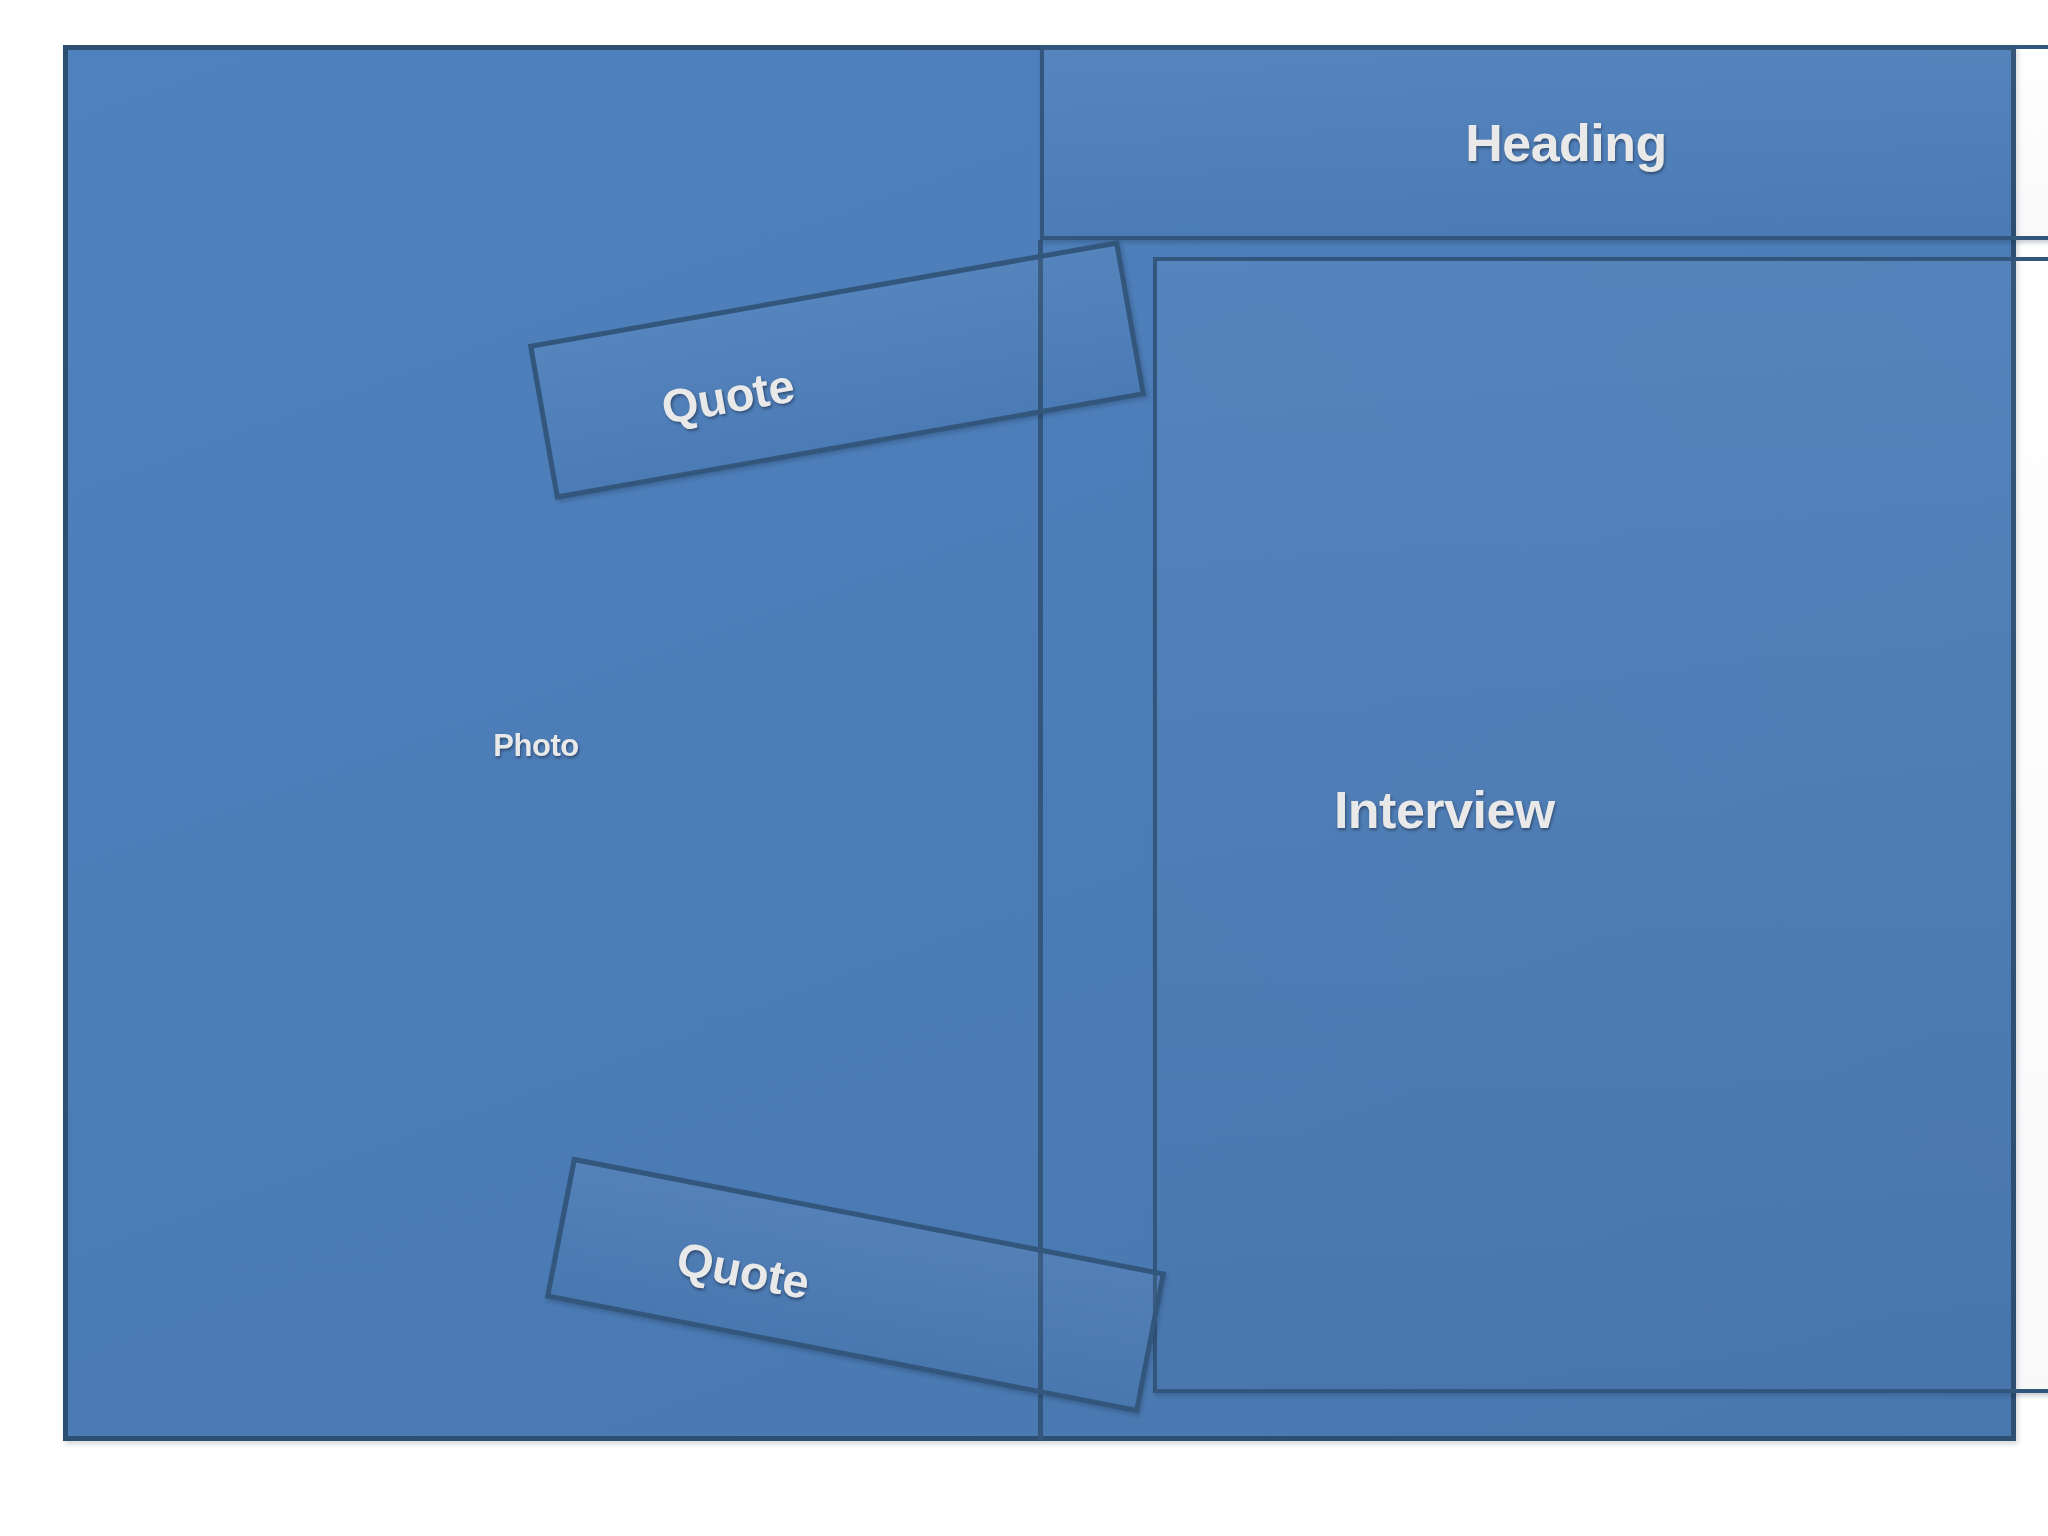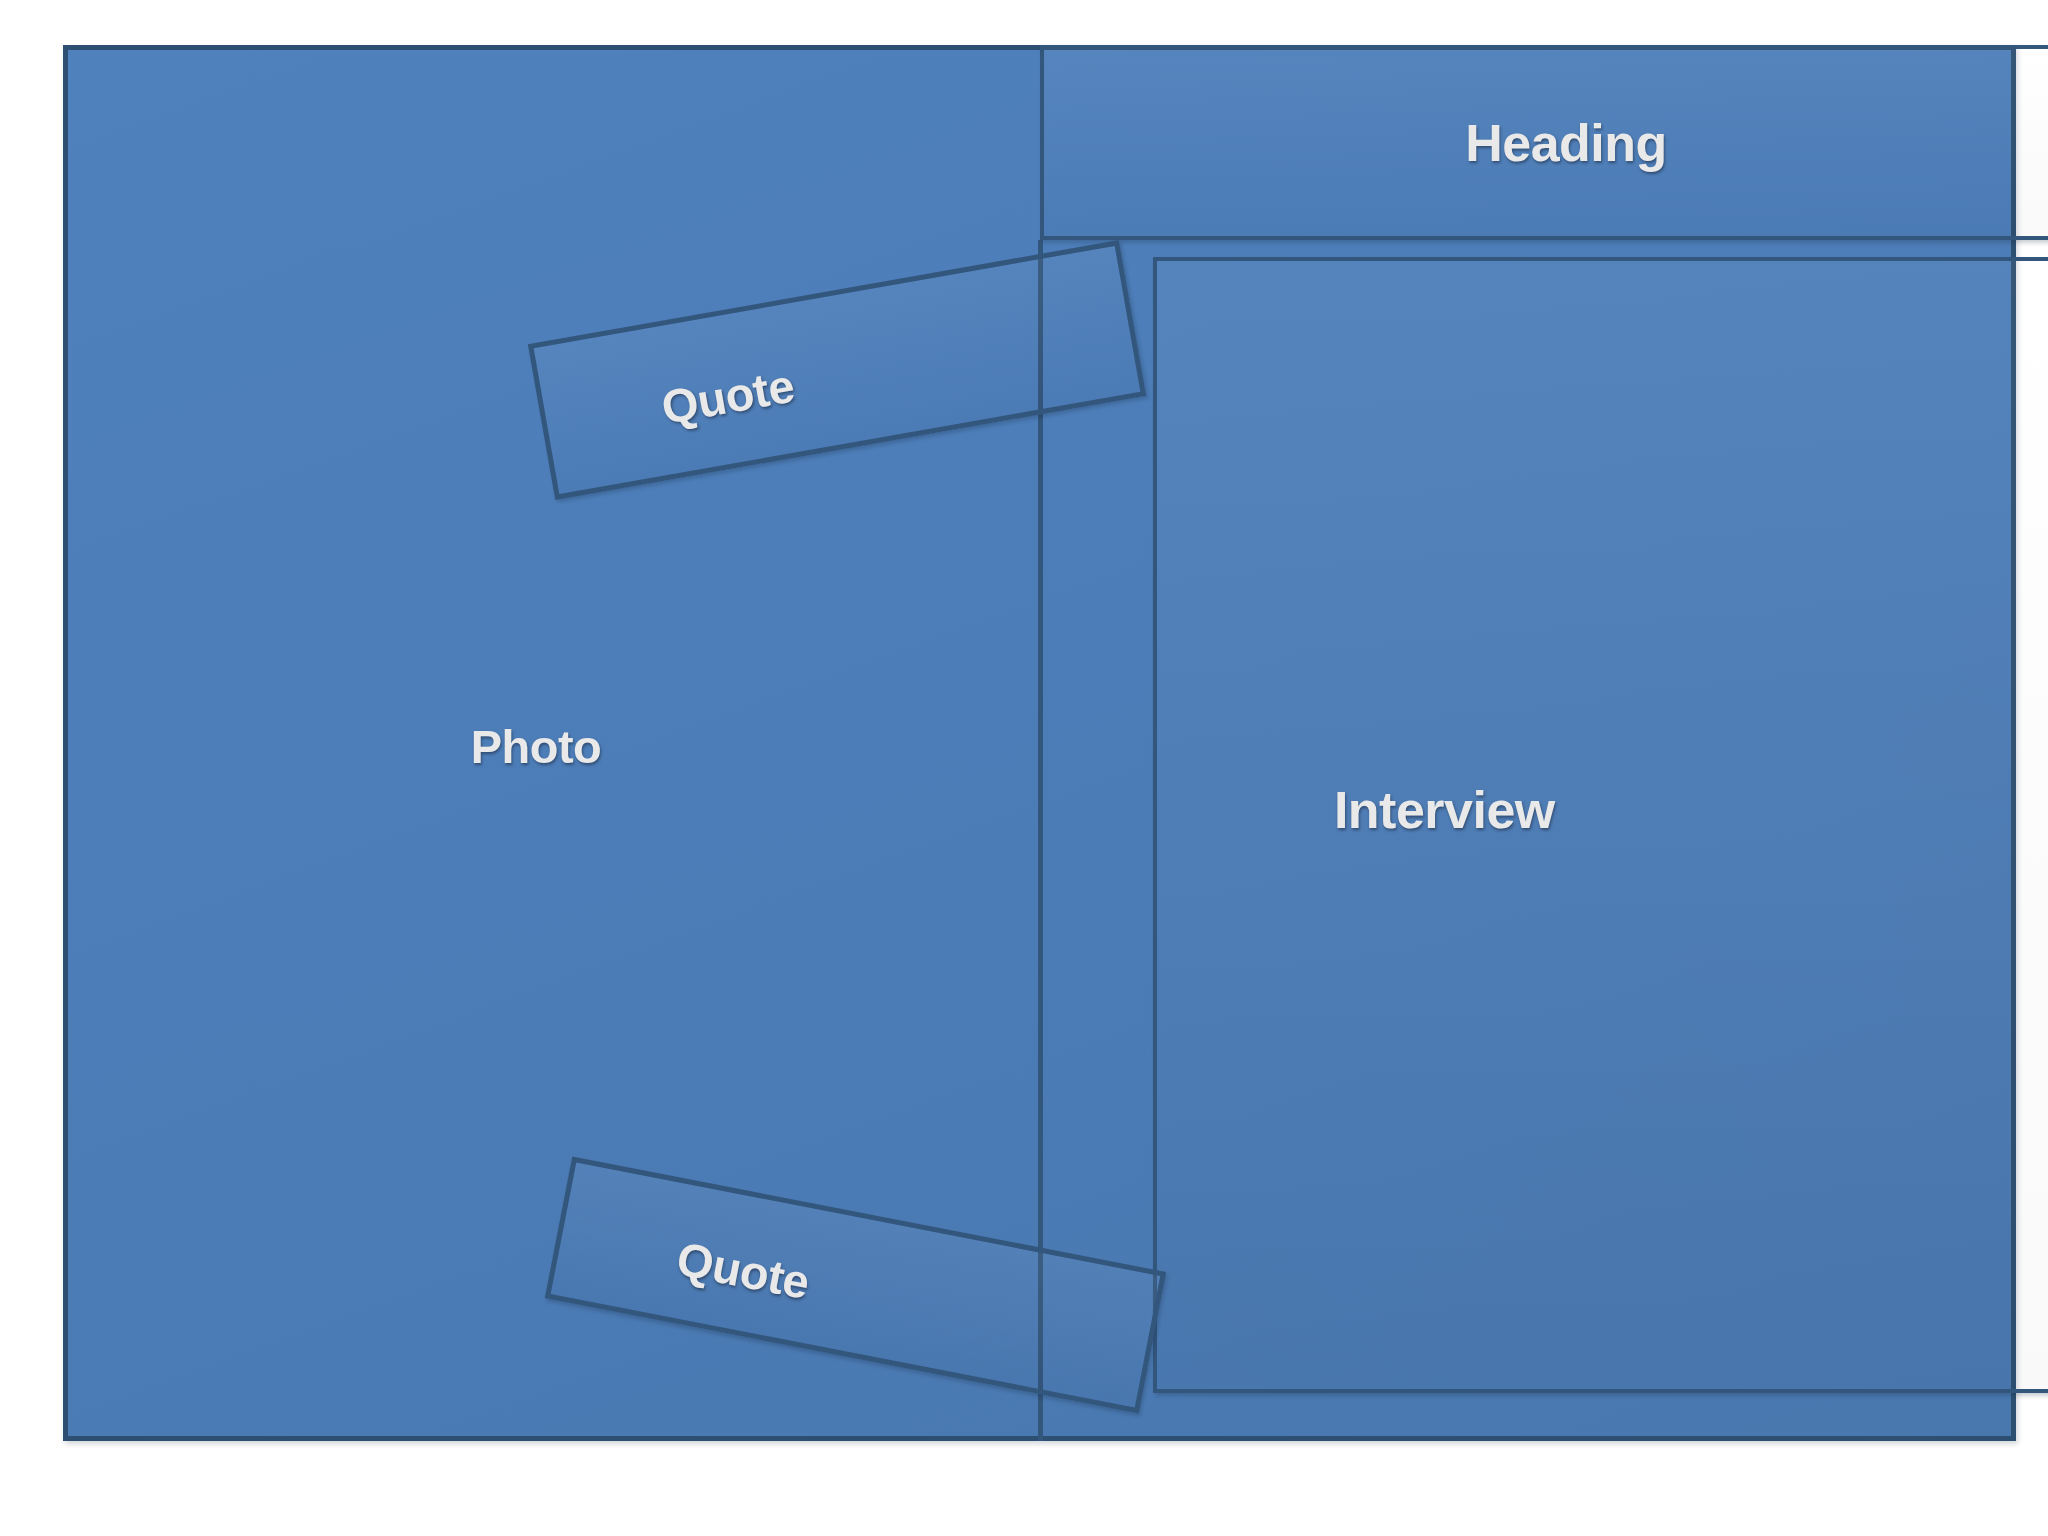--- a/index.html
+++ b/index.html
@@ -88,21 +88,21 @@
   .quote-label {
     position: absolute;
     left: 31%; top: 55%;
     transform: translate(-50%, -50%);
     font-size: 47px;
   }
   .photo-label {
     position: absolute;
     left: 536px; top: 746px;
     transform: translate(-50%, -50%);
-    font-size: 47px;
+    font-size: 31px;
     z-index: 3;
   }
 </style>
 </head>
 <body>
 
 <div class="page">
 
   <div class="slide-canvas"></div>
 

